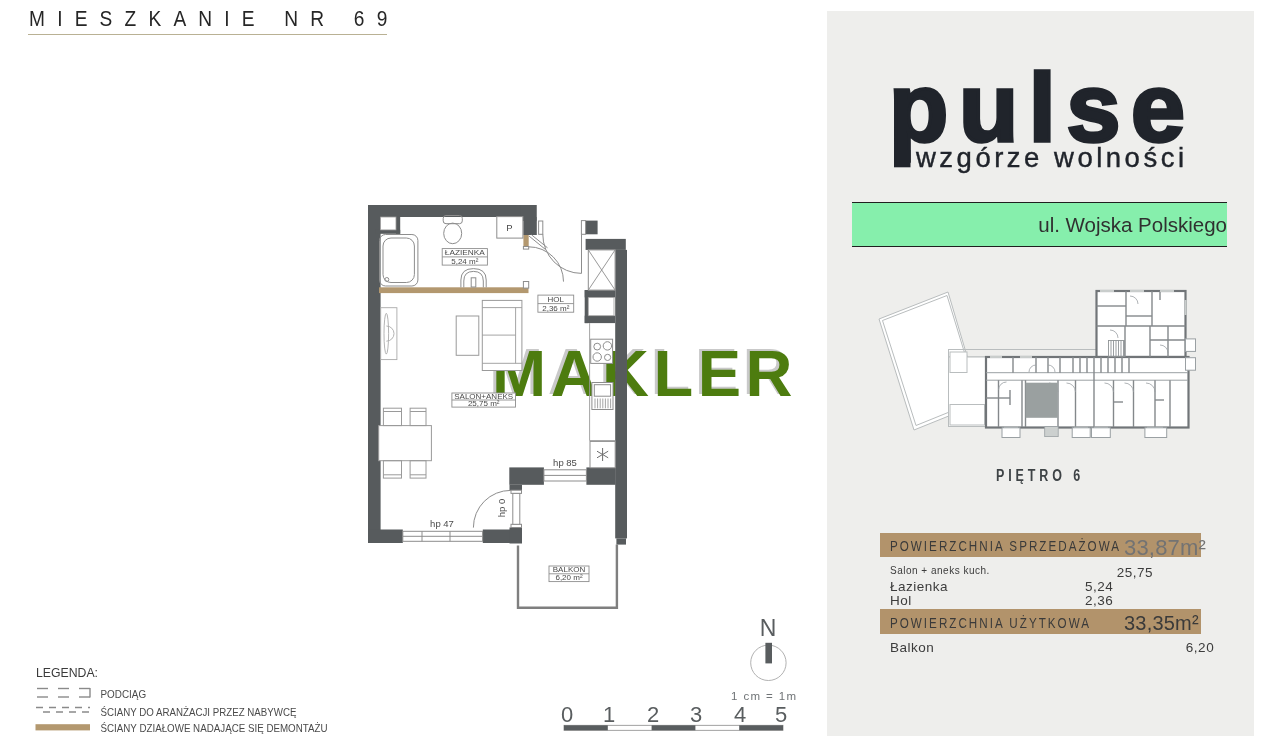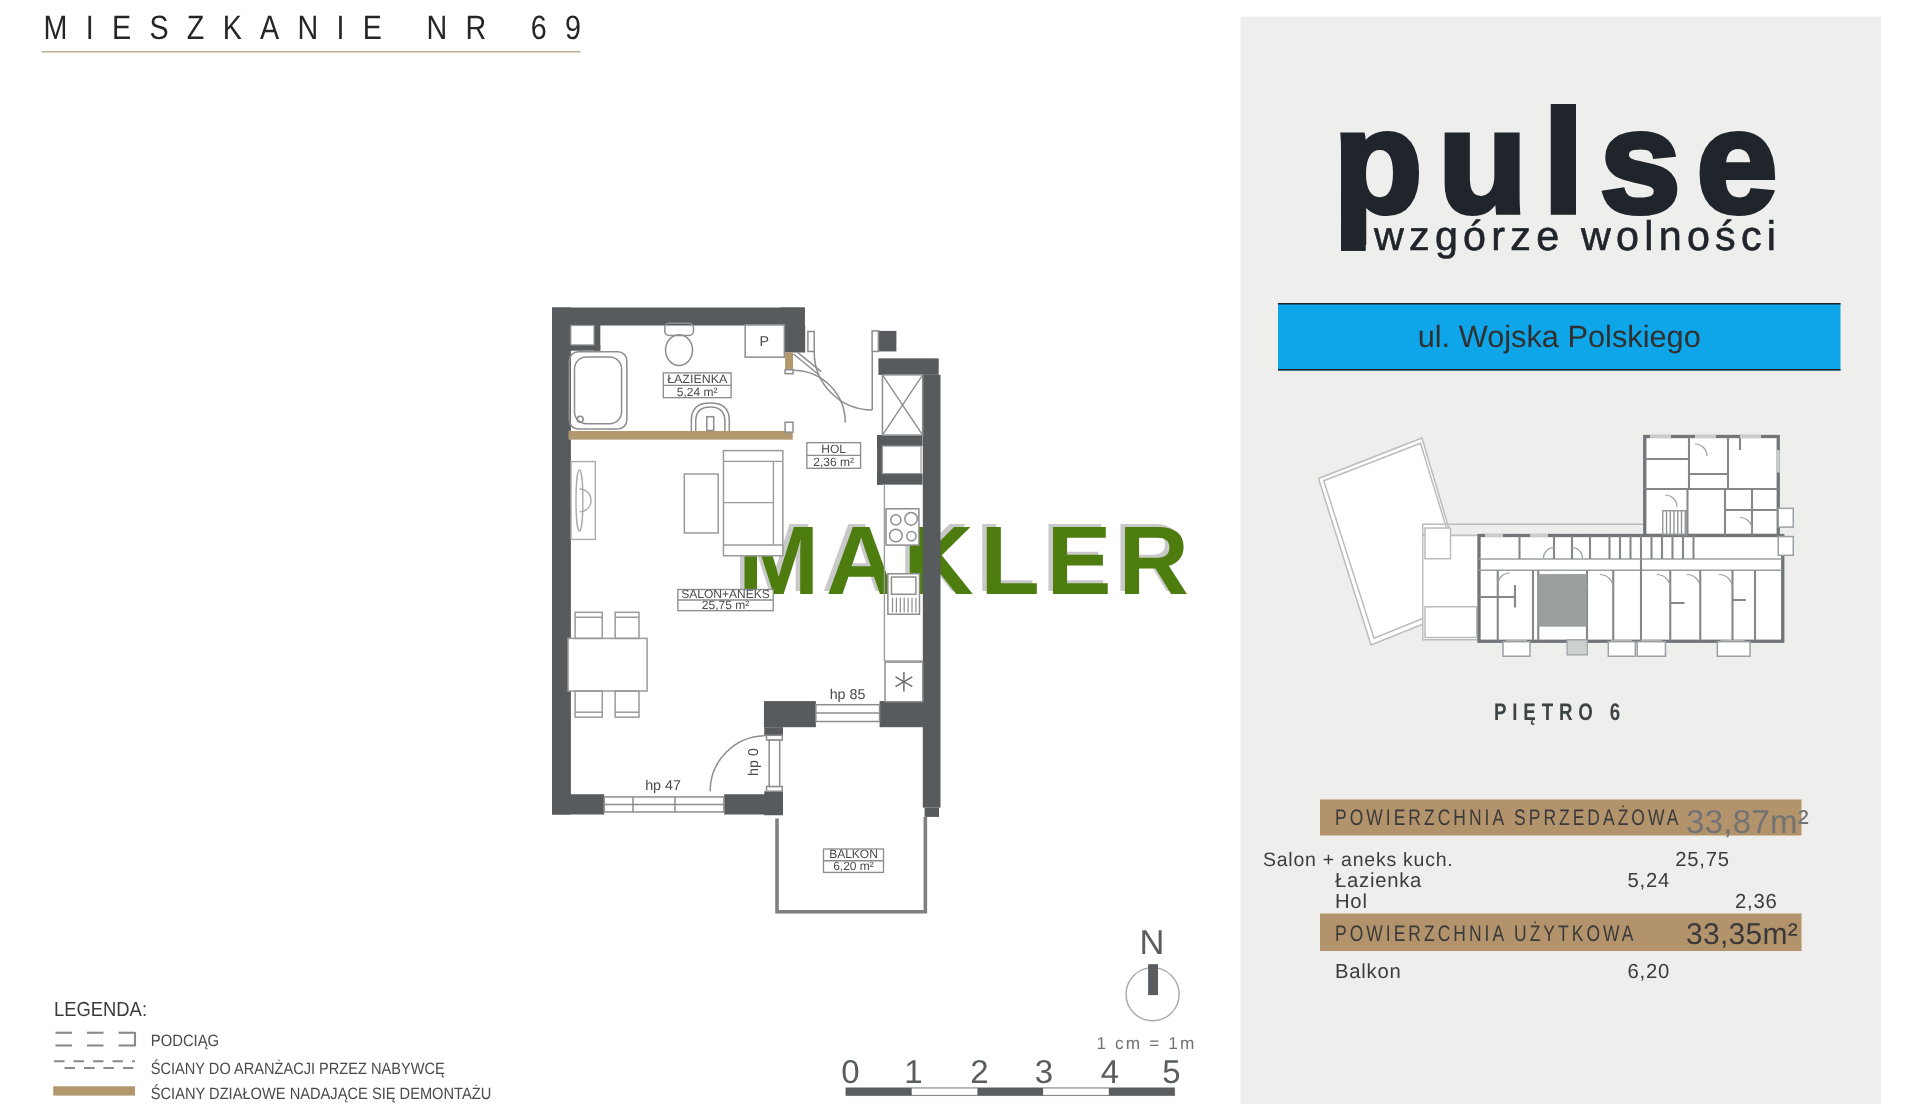--- a/index.html
+++ b/index.html
@@ -296,21 +296,21 @@
 </svg>
 
 <div class="abs" style="left:826.5px;top:11px;width:427.5px;height:725px;background:#eeeeec;"></div>
 
 <svg class="abs" style="left:826px;top:0" width="451" height="200" viewBox="826 0 451 200">
 <text x="889" y="141" font-size="97" font-weight="bold" fill="#20242b" stroke="#20242b" stroke-width="3.5" font-family="Liberation Sans" textLength="296" lengthAdjust="spacing">pulse</text>
 <rect x="894" y="150" width="16.5" height="17.3" fill="#20242b"></rect>
 <text x="916" y="166.5" font-size="27.5" fill="#20242b" stroke="#20242b" stroke-width="0.4" font-family="Liberation Sans" textLength="268" lengthAdjust="spacing">wzgórze wolności</text>
 </svg>
 
-<div class="abs" style="left:852px;top:202px;width:375px;height:43px;background:#0ea5e9;border-top:1.7px solid #1f1f1f;border-bottom:1.7px solid #1f1f1f;font-size:20.5px;color:#303030;text-align:center;line-height:43px;">ul. Wojska Polskiego</div>
+<div class="abs" style="left:852px;top:202px;width:375px;height:43px;background:#86efac;border-top:1.7px solid #1f1f1f;border-bottom:1.7px solid #1f1f1f;font-size:20.5px;color:#303030;text-align:right;line-height:43px;">ul. Wojska Polskiego</div>
 
 <svg class="abs" style="left:860px;top:282px" width="400" height="165" viewBox="860 282 400 165">
 
 <g fill="#ffffff" stroke="#b9bdbe" stroke-width="1">
 <polygon points="948,292 879,319 914,430 981,403"></polygon>
 <polygon points="947,295.5 882.5,320.5 916,425.5 979,400"></polygon>
 </g>
 
 <g fill="none" stroke="#b9bdbe" stroke-width="1">
 <rect x="948.5" y="349.5" width="148" height="7.5"></rect>
@@ -426,27 +426,27 @@
 <rect x="1185.5" y="357.7" width="10" height="12.5"></rect>
 </g>
 </svg>
 
 <div class="abs" style="left:860px;top:467px;width:360px;text-align:center;font-size:16px;font-weight:bold;letter-spacing:5px;color:#3e4346;transform:scaleX(0.78);">PIĘTRO 6</div>
 
 <div class="abs" style="left:880px;top:533px;width:321px;height:24px;background:#b2936b;"></div>
 <div class="abs" style="left:890px;top:537px;font-size:15px;letter-spacing:2.6px;color:#3a3a3a;transform:scaleX(0.776);transform-origin:left top;white-space:nowrap;">POWIERZCHNIA SPRZEDAŻOWA</div>
 <div class="abs" style="left:1124px;top:535px;font-size:22px;letter-spacing:0.2px;color:#737373;">33,87m²</div>
 
-<div class="abs" style="left:842px;top:564.5px;font-size:13px;letter-spacing:0.5px;color:#3c3c3c;">Salon + aneks kuch.</div>
+<div class="abs" style="left:890px;top:564.5px;font-size:10px;letter-spacing:0.5px;color:#3c3c3c;">Salon + aneks kuch.</div>
 <div class="abs" style="left:1085px;top:564.5px;width:100px;text-align:center;font-size:13.5px;letter-spacing:0.5px;color:#3c3c3c;">25,75</div>
 
 <div class="abs" style="left:890px;top:578.5px;font-size:13.5px;letter-spacing:0.5px;color:#3c3c3c;">Łazienka</div>
 <div class="abs" style="left:1085px;top:578.5px;width:100px;text-align:left;font-size:13.5px;letter-spacing:0.5px;color:#3c3c3c;">5,24</div>
 
 <div class="abs" style="left:890px;top:592.5px;font-size:13.5px;letter-spacing:0.5px;color:#3c3c3c;">Hol</div>
-<div class="abs" style="left:1085px;top:592.5px;width:100px;text-align:right;font-size:13.5px;letter-spacing:0.5px;color:#3c3c3c;">2,36</div>
+<div class="abs" style="left:1085px;top:592.5px;width:100px;font-size:13.5px;letter-spacing:0.5px;color:#3c3c3c;">2,36</div>
 
 <div class="abs" style="left:880px;top:609px;width:321px;height:25px;background:#b2936b;"></div>
 <div class="abs" style="left:890px;top:613.5px;font-size:15px;letter-spacing:2.6px;color:#3a3a3a;transform:scaleX(0.776);transform-origin:left top;white-space:nowrap;">POWIERZCHNIA UŻYTKOWA</div>
 <div class="abs" style="left:1124px;top:611.5px;font-size:20px;letter-spacing:0.2px;color:#3a3a3a;">33,35m²</div>
 
 <div class="abs" style="left:890px;top:640px;font-size:13.5px;letter-spacing:0.5px;color:#3c3c3c;">Balkon</div>
-<div class="abs" style="left:1085px;top:640px;width:100px;text-align:left;font-size:13.5px;letter-spacing:0.5px;color:#3c3c3c;">6,20</div>
+<div class="abs" style="left:1150px;top:640px;width:100px;text-align:center;font-size:13.5px;letter-spacing:0.5px;color:#3c3c3c;">6,20</div>
 
 </body></html>

